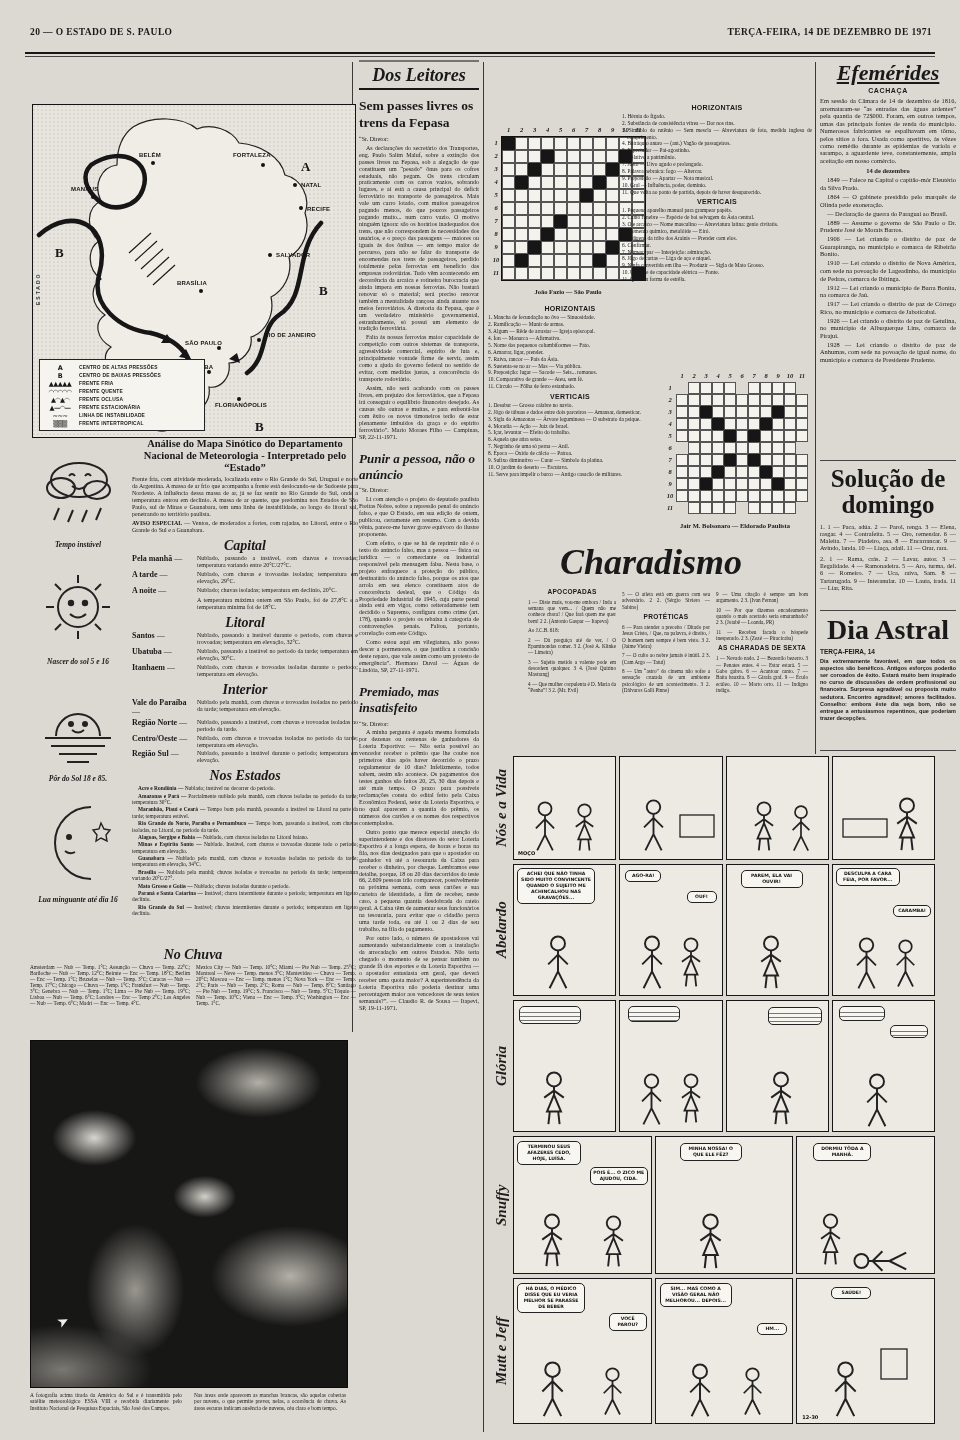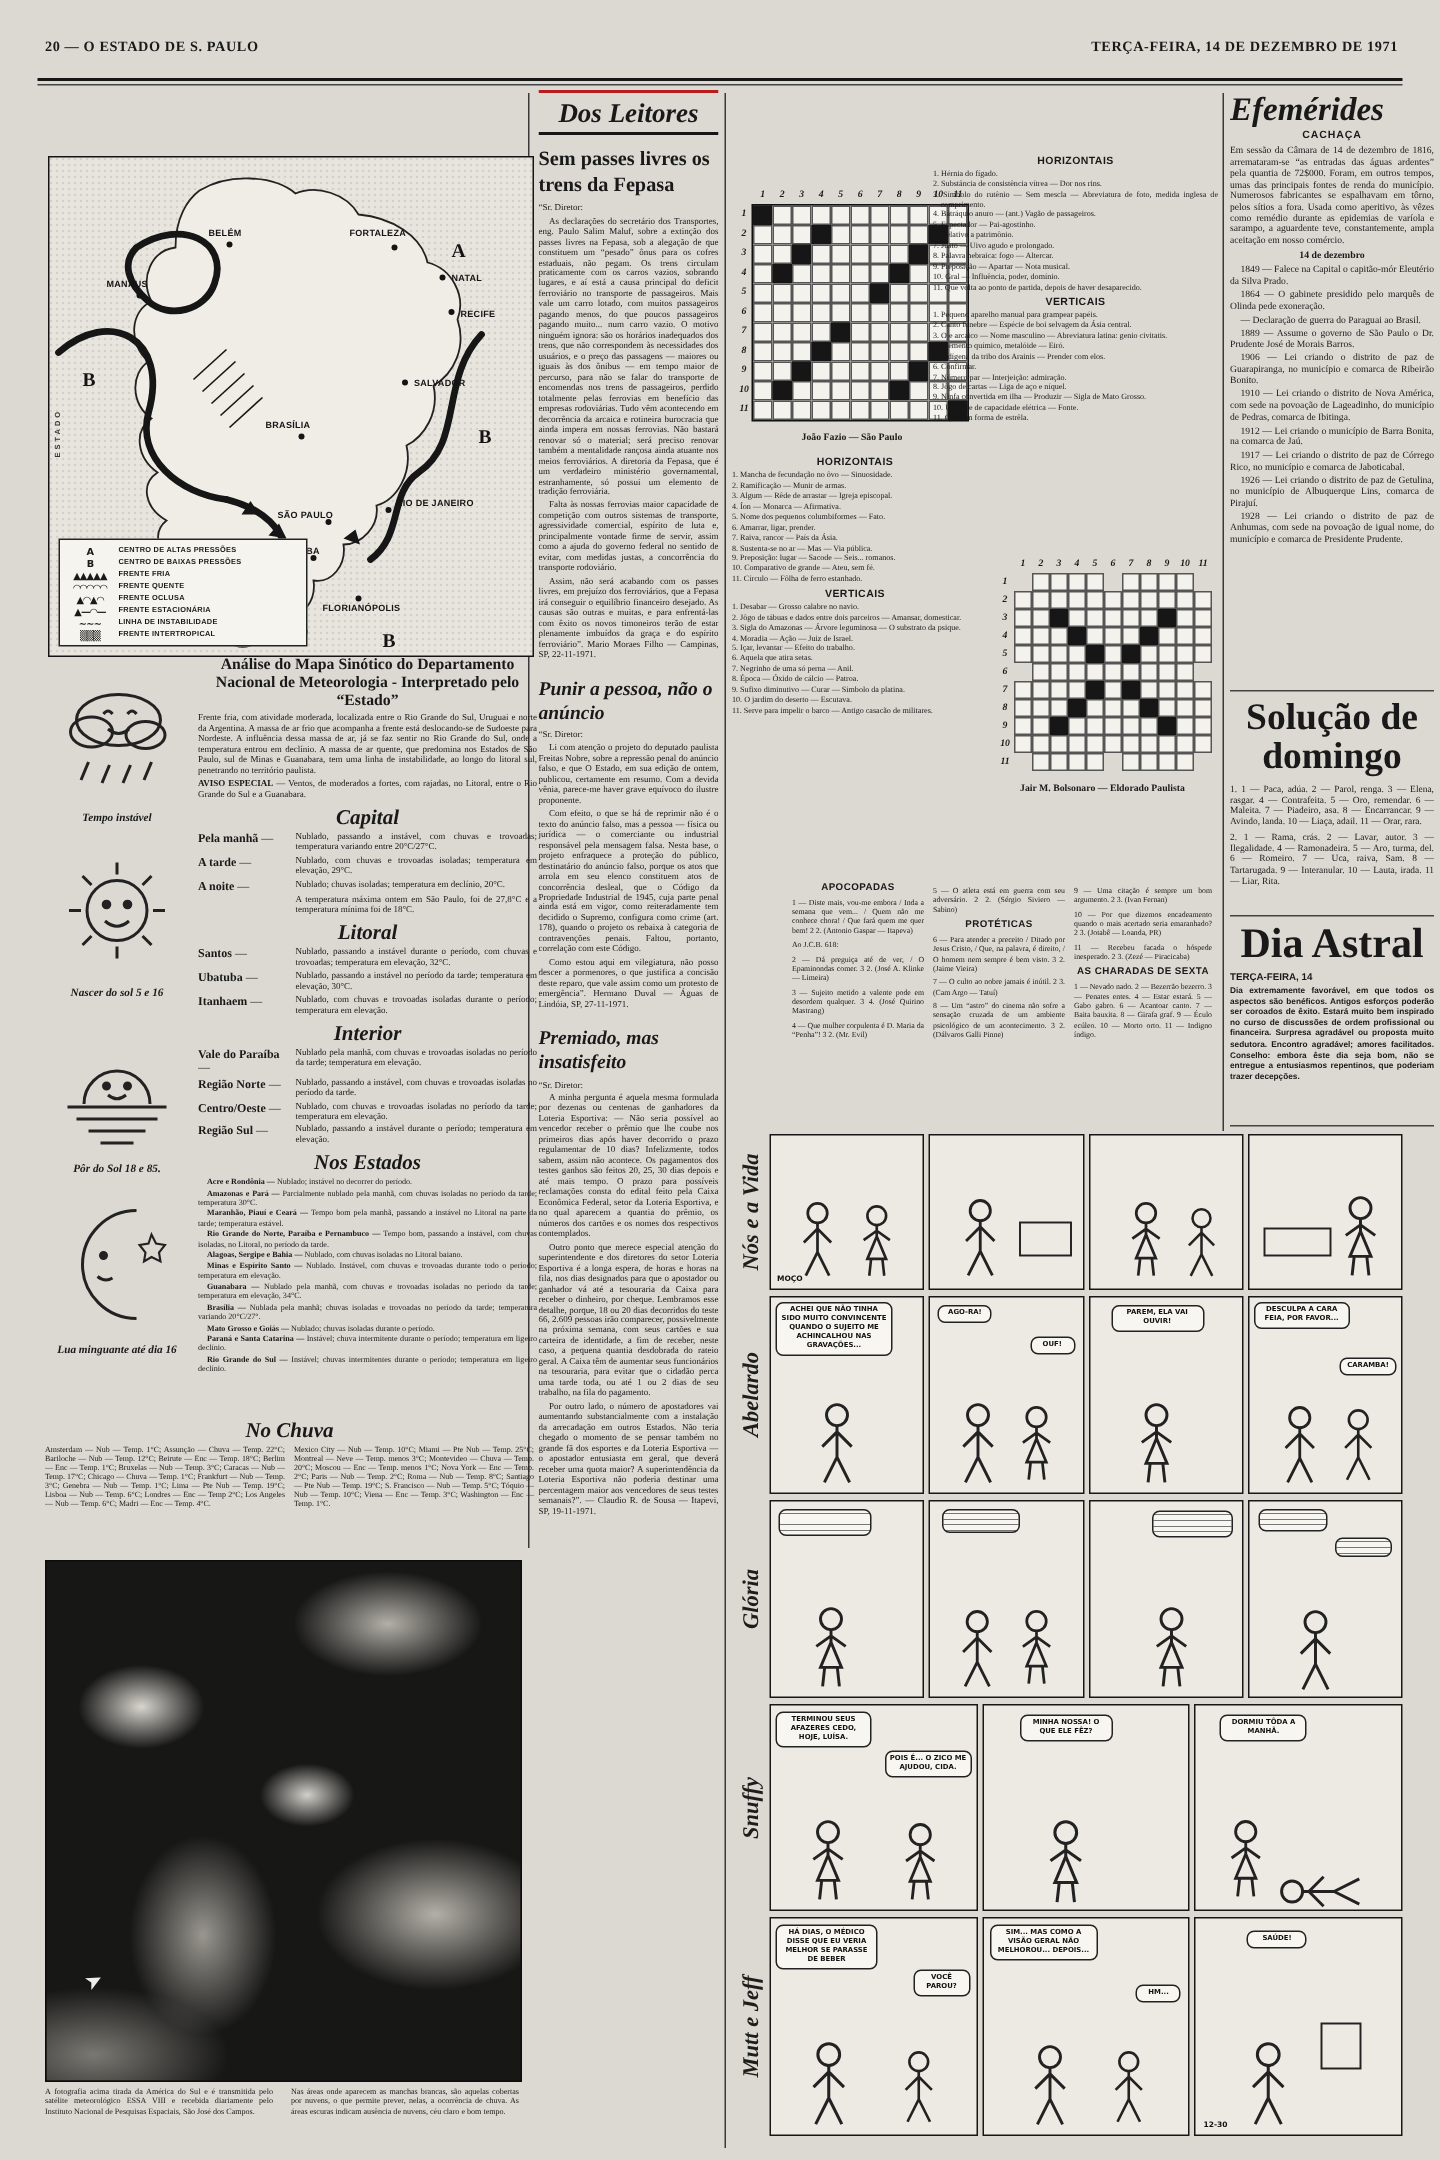--- a/index.html
+++ b/index.html
@@ -9,26 +9,26 @@
   .vrule{position:absolute;width:1px;background:#3a3a38;}
   .hrule{position:absolute;height:2px;background:#161616;}
   .hairline{position:absolute;height:1px;background:#444;}
 
   
   .mast{font:700 9.5px/1 "Liberation Serif",serif;letter-spacing:.4px;}
 
   
   .t-tempo{font:700 30px/1 "Liberation Serif",serif;letter-spacing:.5px;}
   .t-cruz{font:700 40px/1 "Liberation Serif",serif;letter-spacing:1px;}
-  .t-efem{font:italic 700 22px/1 "Liberation Serif",serif;}
+  .t-efem{font:italic 700 22px/1 "Liberation Serif",serif;text-align:center;text-decoration:underline;}
   .t-charad{font:italic 700 36px/1 "Liberation Serif",serif;text-align:center;}
   .t-solu{font:700 25px/1.05 "Liberation Serif",serif;text-align:center;}
   .t-astral{font:700 28px/1 "Liberation Serif",serif;text-align:center;}
   .t-leit{font:italic 700 18px/1 "Liberation Serif",serif;text-align:center;
-          border-top:2px solid #b91c1c;border-bottom:2px solid #161616;padding:4px 0;}
+          border-top:2px solid #737373;border-bottom:2px solid #161616;padding:4px 0;}
 
   .tiny{font-size:6px;line-height:1.16;text-align:justify;}
   .agate{font-size:5.3px;line-height:1.15;text-align:justify;}
   .sechead{font:italic 700 14px/1 "Liberation Serif",serif;text-align:center;margin:5px 0 2px;}
   .bighead{font:700 10.5px/1.15 "Liberation Serif",serif;text-align:center;margin-bottom:2px;}
   .para{font-size:6px;line-height:1.16;text-align:justify;text-indent:7px;margin-top:2px;}
 
   
   .wrow{display:flex;gap:3px;margin-top:2px;}
   .wrow .li-label{flex:0 0 62px;font:700 8px/1.1 "Liberation Serif",serif;}
@@ -741,20 +741,21 @@
       <div class="cw-cell"></div>
       <div class="cw-cell void"></div>
       <div class="cw-cell"></div>
       <div class="cw-cell"></div>
       <div class="cw-cell"></div>
       <div class="cw-cell"></div>
       <div class="cw-cell void"></div>
     </div>
   <div class="abs credit" style="left:650px;top:522px;width:170px;">Jair M. Bolsonaro — Eldorado Paulista</div>
 
+  <div class="abs t-charad" style="left:487px;top:544px;width:328px;">Charadismo</div>
   <div class="abs" style="left:528px;top:588px;width:88px;height:166px;overflow:hidden;">
     <div class="chhead" style="margin-top:0;">APOCOPADAS</div>
     <div>
         <div class="chi">1 — Diste mais, vou-me embora / Inda a semana que vem... / Quem não me conhece chora! / Que fará quem me quer bem! 2 2. (Antonio Gaspar — Itapeva)</div>
         <div class="chi">Ao J.C.B. 618:</div>
         <div class="chi">2 — Dá preguiça até de ver, / O Epaminondas comer. 3 2. (José A. Klinke — Limeira)</div>
         <div class="chi">3 — Sujeito metido a valente pode em desordem qualquer. 3 4. (José Quirino Mastrang)</div>
         <div class="chi">4 — Que mulher corpulenta é D. Maria da “Penha”! 3 2. (Mr. Evil)</div>
       </div>
   </div>

